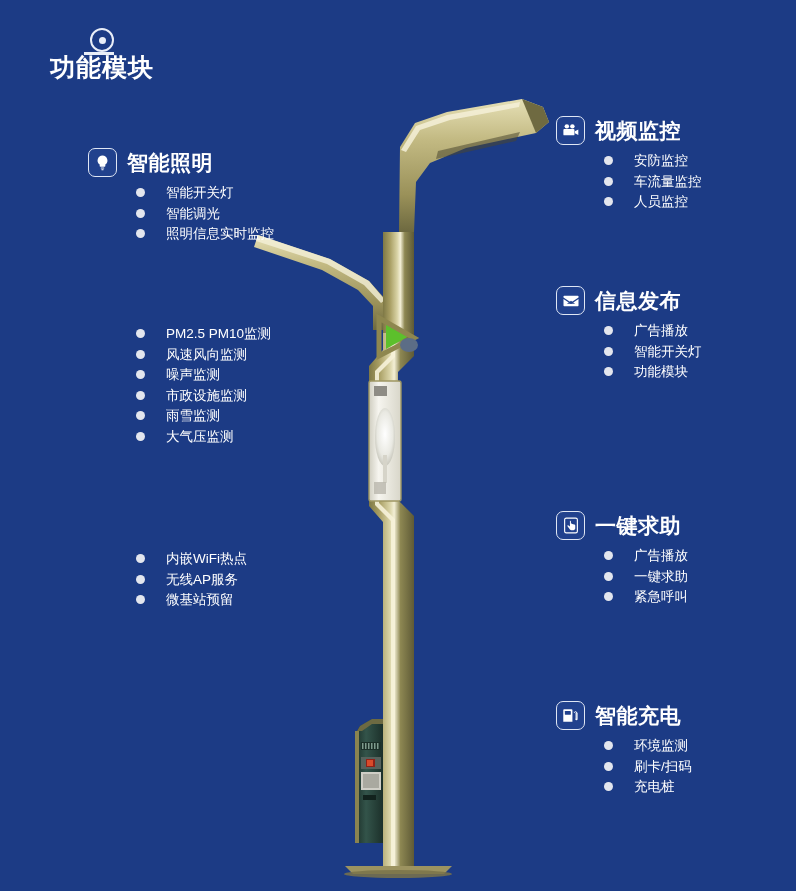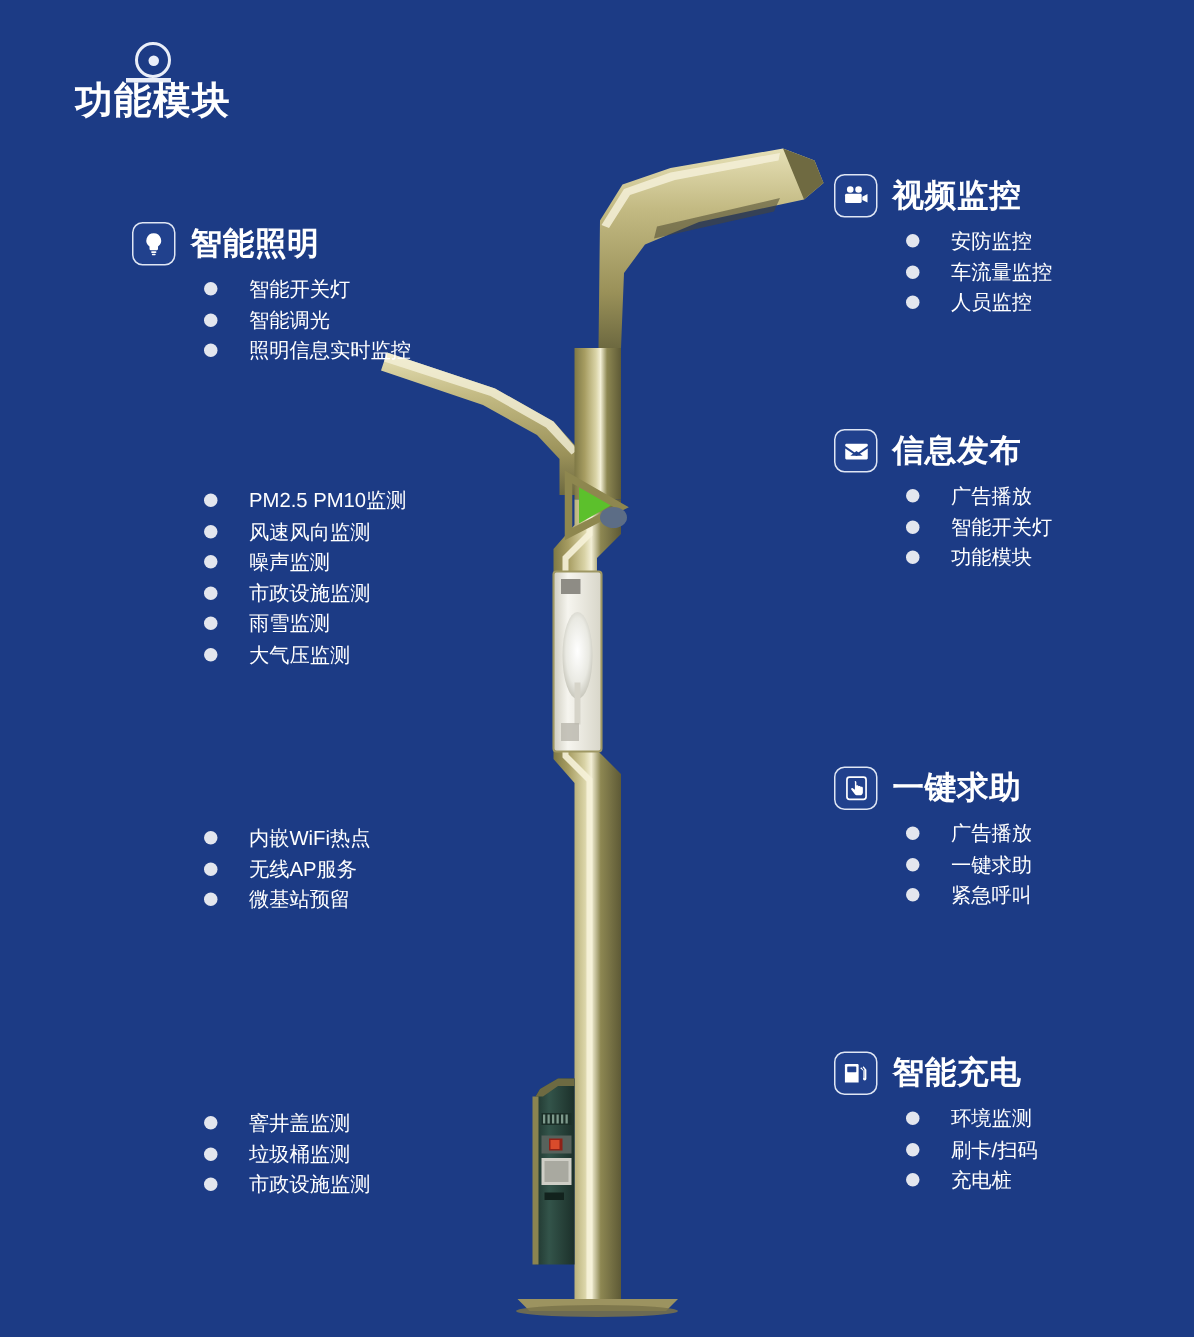--- a/index.html
+++ b/index.html
@@ -232,34 +232,20 @@
         <span>无线AP服务</span>
       </li>
     <li>
         <span class="bullet"></span>
         <span>微基站预留</span>
       </li>
   </ul>
 </div>
 
 <div class="module col-left row-4">
-  <ul class="module-list">
-    <li>
-        <span class="bullet"></span>
-        <span>窨井盖监测</span>
-      </li>
-    <li>
-        <span class="bullet"></span>
-        <span>垃圾桶监测</span>
-      </li>
-    <li>
-        <span class="bullet"></span>
-        <span>市政设施监测</span>
-      </li>
-  </ul>
 </div>
 
 <div class="module col-right row-1">
   <div class="module-head">
     <span class="icon-box">
       <svg width="18" height="15" viewBox="0 0 26 20" fill="#ffffff">
         <circle cx="7" cy="4" r="3.2"></circle>
           <circle cx="15" cy="4" r="3.2"></circle>
         <rect x="2" y="8" width="16" height="9" rx="1.4"></rect>
         <path d="M18.6 11l5-2.6v8.2l-5-2.6z"></path>

